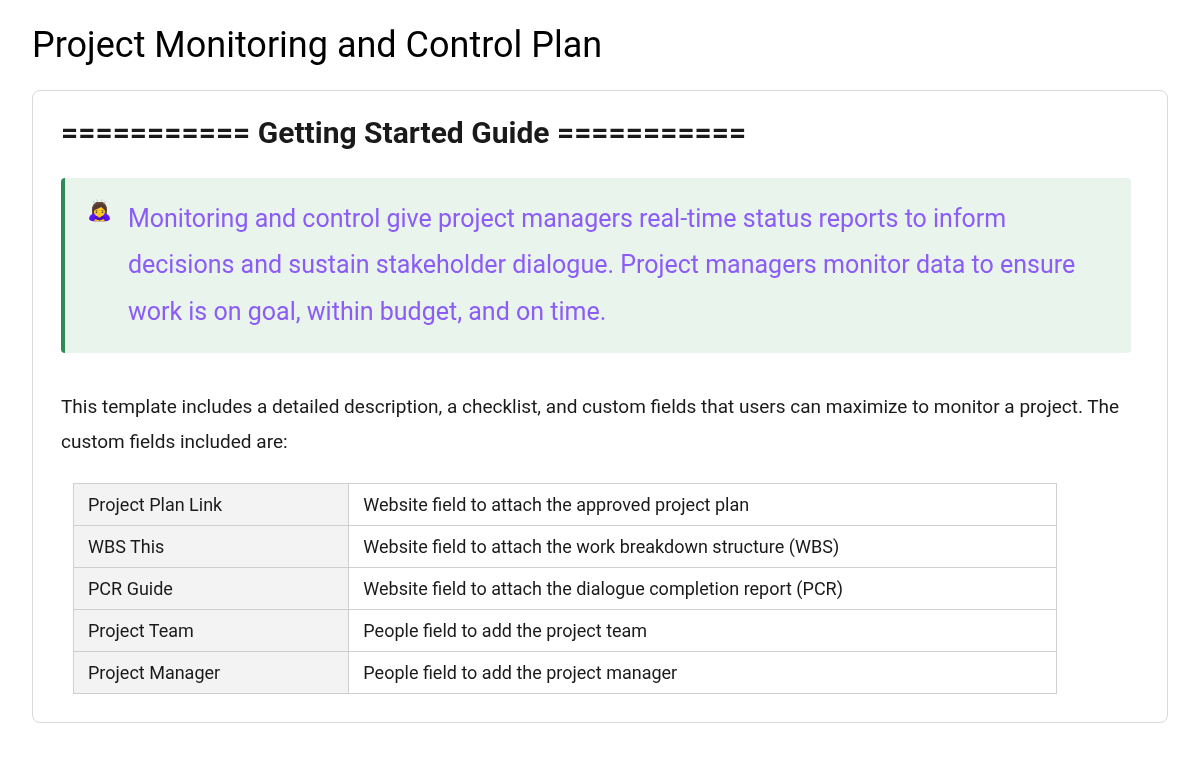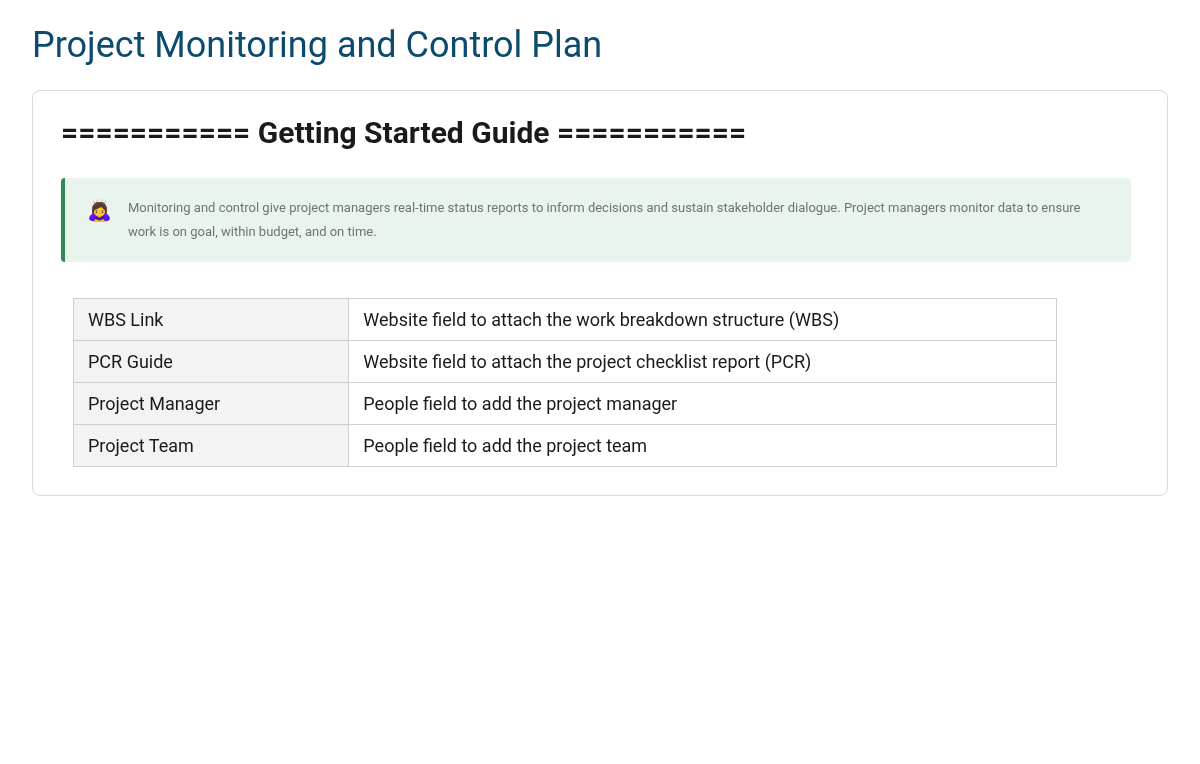--- a/index.html
+++ b/index.html
@@ -10,21 +10,21 @@
     body {
       font-family: -apple-system, BlinkMacSystemFont, "Segoe UI", Roboto, Helvetica, Arial, sans-serif;
       background: #fff;
       color: #1a1a1a;
       padding: 24px 32px;
     }
     .page-title {
       font-size: 36px;
       font-weight: 400;
       margin-bottom: 24px;
-      color: #0c4a6e;
+      color: #000000;
     }
     .content-card {
       border: 1px solid #d9d9d9;
       border-radius: 8px;
       padding: 24px 36px 28px 28px;
     }
     .guide-heading {
       font-size: 30px;
       font-weight: 700;
       margin-bottom: 28px;
@@ -39,23 +39,23 @@
       display: flex;
       align-items: flex-start;
       gap: 16px;
     }
     .callout-icon {
       font-size: 20px;
       line-height: 1.4;
       flex-shrink: 0;
     }
     .callout-text {
-      font-size: 13px;
+      font-size: 25px;
       line-height: 1.85;
-      color: #737373;
+      color: #8b5cf6;
     }
     .intro-text {
       font-size: 19px;
       line-height: 1.85;
       margin-bottom: 24px;
       color: #1a1a1a;
     }
     .fields-table {
       border-collapse: collapse;
       width: 92%;
@@ -79,34 +79,39 @@
 <h1 class="page-title">Project Monitoring and Control Plan</h1>
 
 <div class="content-card">
   <h2 class="guide-heading">=========== Getting Started Guide ===========</h2>
 
   <div class="callout">
     <span class="callout-icon">🙇‍♀️</span>
     <span class="callout-text">Monitoring and control give project managers real-time status reports to inform decisions and sustain stakeholder dialogue. Project managers monitor data to ensure work is on goal, within budget, and on time.</span>
   </div>
 
+  <p class="intro-text">This template includes a detailed description, a checklist, and custom fields that users can maximize to monitor a project. The custom fields included are:</p>
 
   <table class="fields-table">
     <tbody>
       <tr>
-        <td class="label-cell">WBS Link</td>
+        <td class="label-cell">Project Plan Link</td>
+        <td>Website field to attach the approved project plan</td>
+      </tr>
+      <tr>
+        <td class="label-cell">WBS This</td>
         <td>Website field to attach the work breakdown structure (WBS)</td>
       </tr>
       <tr>
         <td class="label-cell">PCR Guide</td>
-        <td>Website field to attach the project checklist report (PCR)</td>
+        <td>Website field to attach the dialogue completion report (PCR)</td>
+      </tr>
+      <tr>
+        <td class="label-cell">Project Team</td>
+        <td>People field to add the project team</td>
       </tr>
       <tr>
         <td class="label-cell">Project Manager</td>
         <td>People field to add the project manager</td>
-      </tr>
-      <tr>
-        <td class="label-cell">Project Team</td>
-        <td>People field to add the project team</td>
       </tr>
     </tbody>
   </table>
 </div>
 
 </body></html>

